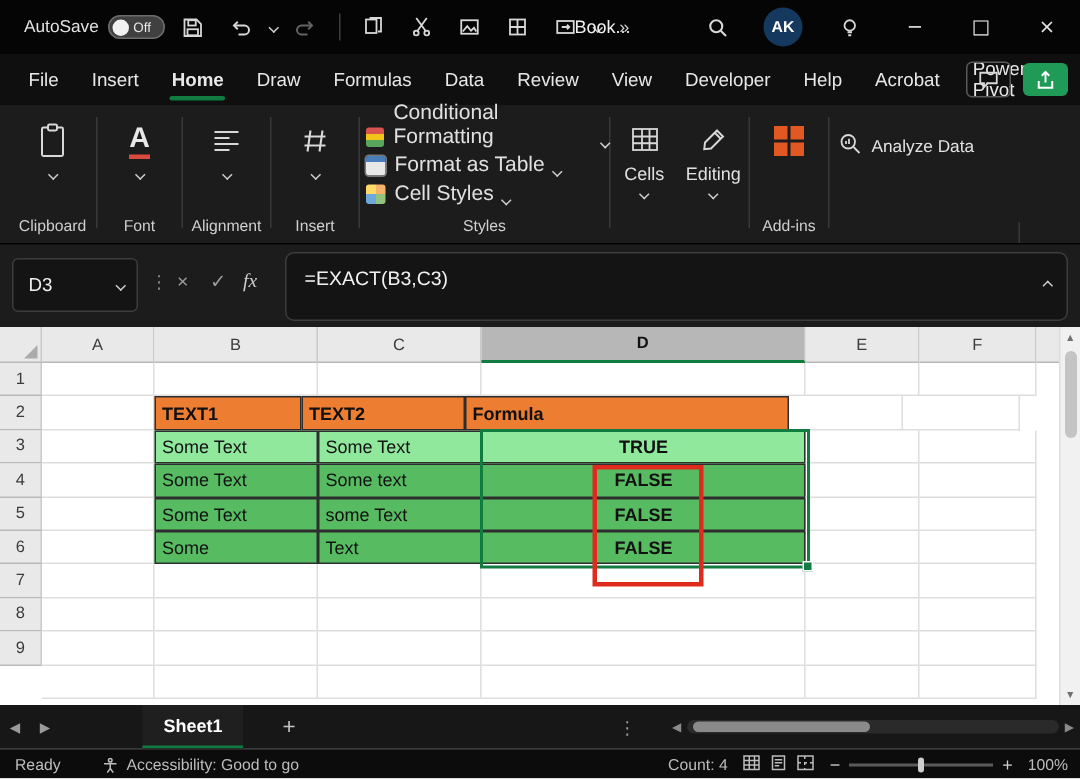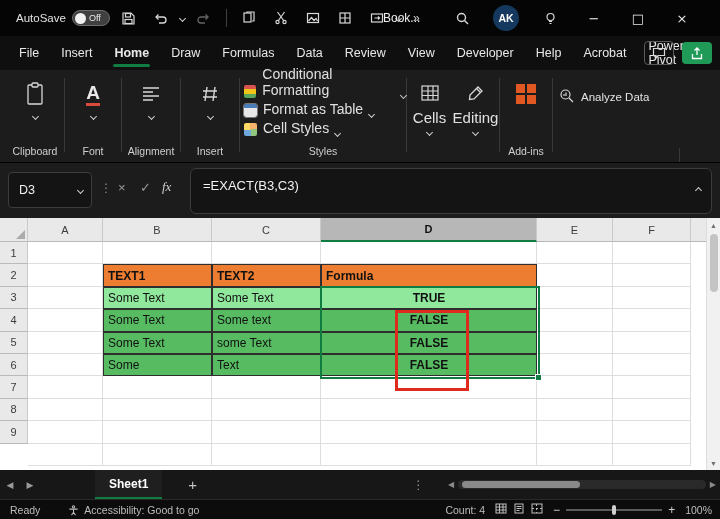--- a/index.html
+++ b/index.html
@@ -12,21 +12,21 @@
   .knob{width:11px;height:11px;border-radius:50%;background:#f2f2f2;}
   .toggle-state{font-size:9px;color:#e8e8e8;}
   .tbtn{width:26px;height:26px;display:flex;align-items:center;justify-content:center;border-radius:4px;}
   .tbtn svg{display:block;}
   .tb-sep{width:1px;height:18px;background:#3f3f3f;margin:0 3px;}
   .dim{opacity:.45;}
   .chev{width:6px;height:6px;border-right:1.4px solid #cfcfcf;border-bottom:1.4px solid #cfcfcf;transform:rotate(45deg);display:inline-block;}
   .chev.sm{width:4px;height:4px;}
   .glyph{font-size:12px;color:#cfcfcf;}
   .doc-title{position:absolute;left:383px;top:0;height:36px;display:flex;align-items:center;font-size:12px;color:#f0f0f0;}
-  .tb-right{position:absolute;right:16px;top:0;height:36px;display:flex;align-items:center;}
+  .tb-right{position:absolute;right:0;top:0;height:36px;display:flex;align-items:center;}
   .tb-right .tbtn{width:44px;height:36px;border-radius:0;}
   .avatar{width:26px;height:26px;border-radius:50%;background:var(--avatar-bg,#15395E);color:#fff;font-size:10.5px;font-weight:700;display:flex;align-items:center;justify-content:center;}
   .winglyph{font-size:13px;color:#e6e6e6;font-family:"DejaVu Sans",sans-serif;}
   
   .menubar{position:absolute;left:0;top:36px;width:720px;height:34px;background:#0f0f0f;display:flex;align-items:center;color:#e8e8e8;padding-left:8px;box-sizing:border-box;}
   .menu-item{position:relative;font-size:12.5px;padding:0 11px;height:34px;display:flex;align-items:center;cursor:default;}
   .menu-item.active{font-weight:700;}
   .menu-item.active::after{content:"";position:absolute;left:10px;right:10px;bottom:3px;height:3px;border-radius:2px;background:var(--accent-green,#21A366);}
   .mb-right{position:absolute;right:8px;top:5px;display:flex;gap:8px;align-items:center;}
   .mb-btn{width:28px;height:22px;border:1px solid #5a5a5a;border-radius:4px;display:flex;align-items:center;justify-content:center;}
@@ -39,21 +39,21 @@
   .rg-chev{margin-top:7px;}
   .rg-label{margin-top:auto;margin-bottom:5px;font-size:10.5px;color:#cfcfcf;}
   .font-glyph{font-size:19px;font-weight:700;color:#e8e8e8;line-height:1;border-bottom:3px solid #d84b3c;padding-bottom:1px;}
   .styles-group{width:166px;display:flex;flex-direction:column;padding-top:9px;box-sizing:border-box;height:92px;align-items:flex-start;}
   .styles-item{display:flex;align-items:flex-end;gap:6px;height:19px;font-size:14px;color:#e0e0e0;padding-left:4px;}
   .sicon{width:13px;height:13px;border-radius:2px;display:inline-block;}
   .si0{background:linear-gradient(180deg,#d9534f 0 33%,#f0c419 33% 66%,#58a65c 66% 100%);}
   .si1{background:linear-gradient(180deg,#4a7ebb 0 30%,#e8e8e8 30% 100%);outline:1px solid #777;}
   .si2{background:conic-gradient(#f6b26b 0 25%,#93c47d 0 50%,#6fa8dc 0 75%,#ffd966 0);}
   .btn-group{display:flex;flex-direction:column;align-items:center;padding-top:10px;box-sizing:border-box;height:92px;}
-  .btn-group .bg-label{font-size:15px;color:#e0e0e0;margin-top:3px;}
+  .btn-group .bg-label{font-size:12px;color:#e0e0e0;margin-top:3px;}
   .btn-group .rg-chev{margin-top:4px;}
   .analyze{display:flex;align-items:flex-start;padding-top:14px;box-sizing:border-box;}
   .analyze-inner{display:flex;align-items:center;gap:6px;font-size:11.5px;color:#e3e3e3;padding:4px 6px;border-radius:4px;}
   .ribbon-more{position:absolute;right:50px;top:106px;color:#cfcfcf;}
   .ribbon-more .chev{transform:rotate(-45deg);}
   .ribbon-collapse{position:absolute;right:14px;top:148px;color:#cfcfcf;}
   .ribbon-collapse .chev{transform:rotate(-135deg);}
   .rsep-far{position:absolute;right:40px;top:78px;width:1px;height:74px;background:#383838;}
   
   .formulabar{position:absolute;left:0;top:162px;width:720px;height:56px;background:#1c1c1c;border-top:1px solid #000;}
@@ -379,21 +379,21 @@
           <div class="gc" style="width: 75px;"></div>
           <div class="gc" style="width: 109px;"></div>
           <div class="gc" style="width: 109px;"></div>
           <div class="gc" style="width: 216px;"></div>
           <div class="gc" style="width: 76px;"></div>
           <div class="gc" style="width: 78px;"></div>
         </div>
         <div class="g-row">
           <div class="gh" style="width: 28px;">2</div>
           <div class="gc" style="width: 75px;"></div>
-          <div class="gc c-header" style="width: 109px;">TEXT1</div>
+          <div class="gc c-header" style="width: 98px;">TEXT1</div>
           <div class="gc c-header" style="width: 109px;">TEXT2</div>
           <div class="gc c-header" style="width: 216px;">Formula</div>
           <div class="gc" style="width: 76px;"></div>
           <div class="gc" style="width: 78px;"></div>
         </div>
         <div class="g-row">
           <div class="gh" style="width: 28px;">3</div>
           <div class="gc" style="width: 75px;"></div>
           <div class="gc c-light" style="width: 109px;">Some Text</div>
           <div class="gc c-light" style="width: 109px;">Some Text</div>

